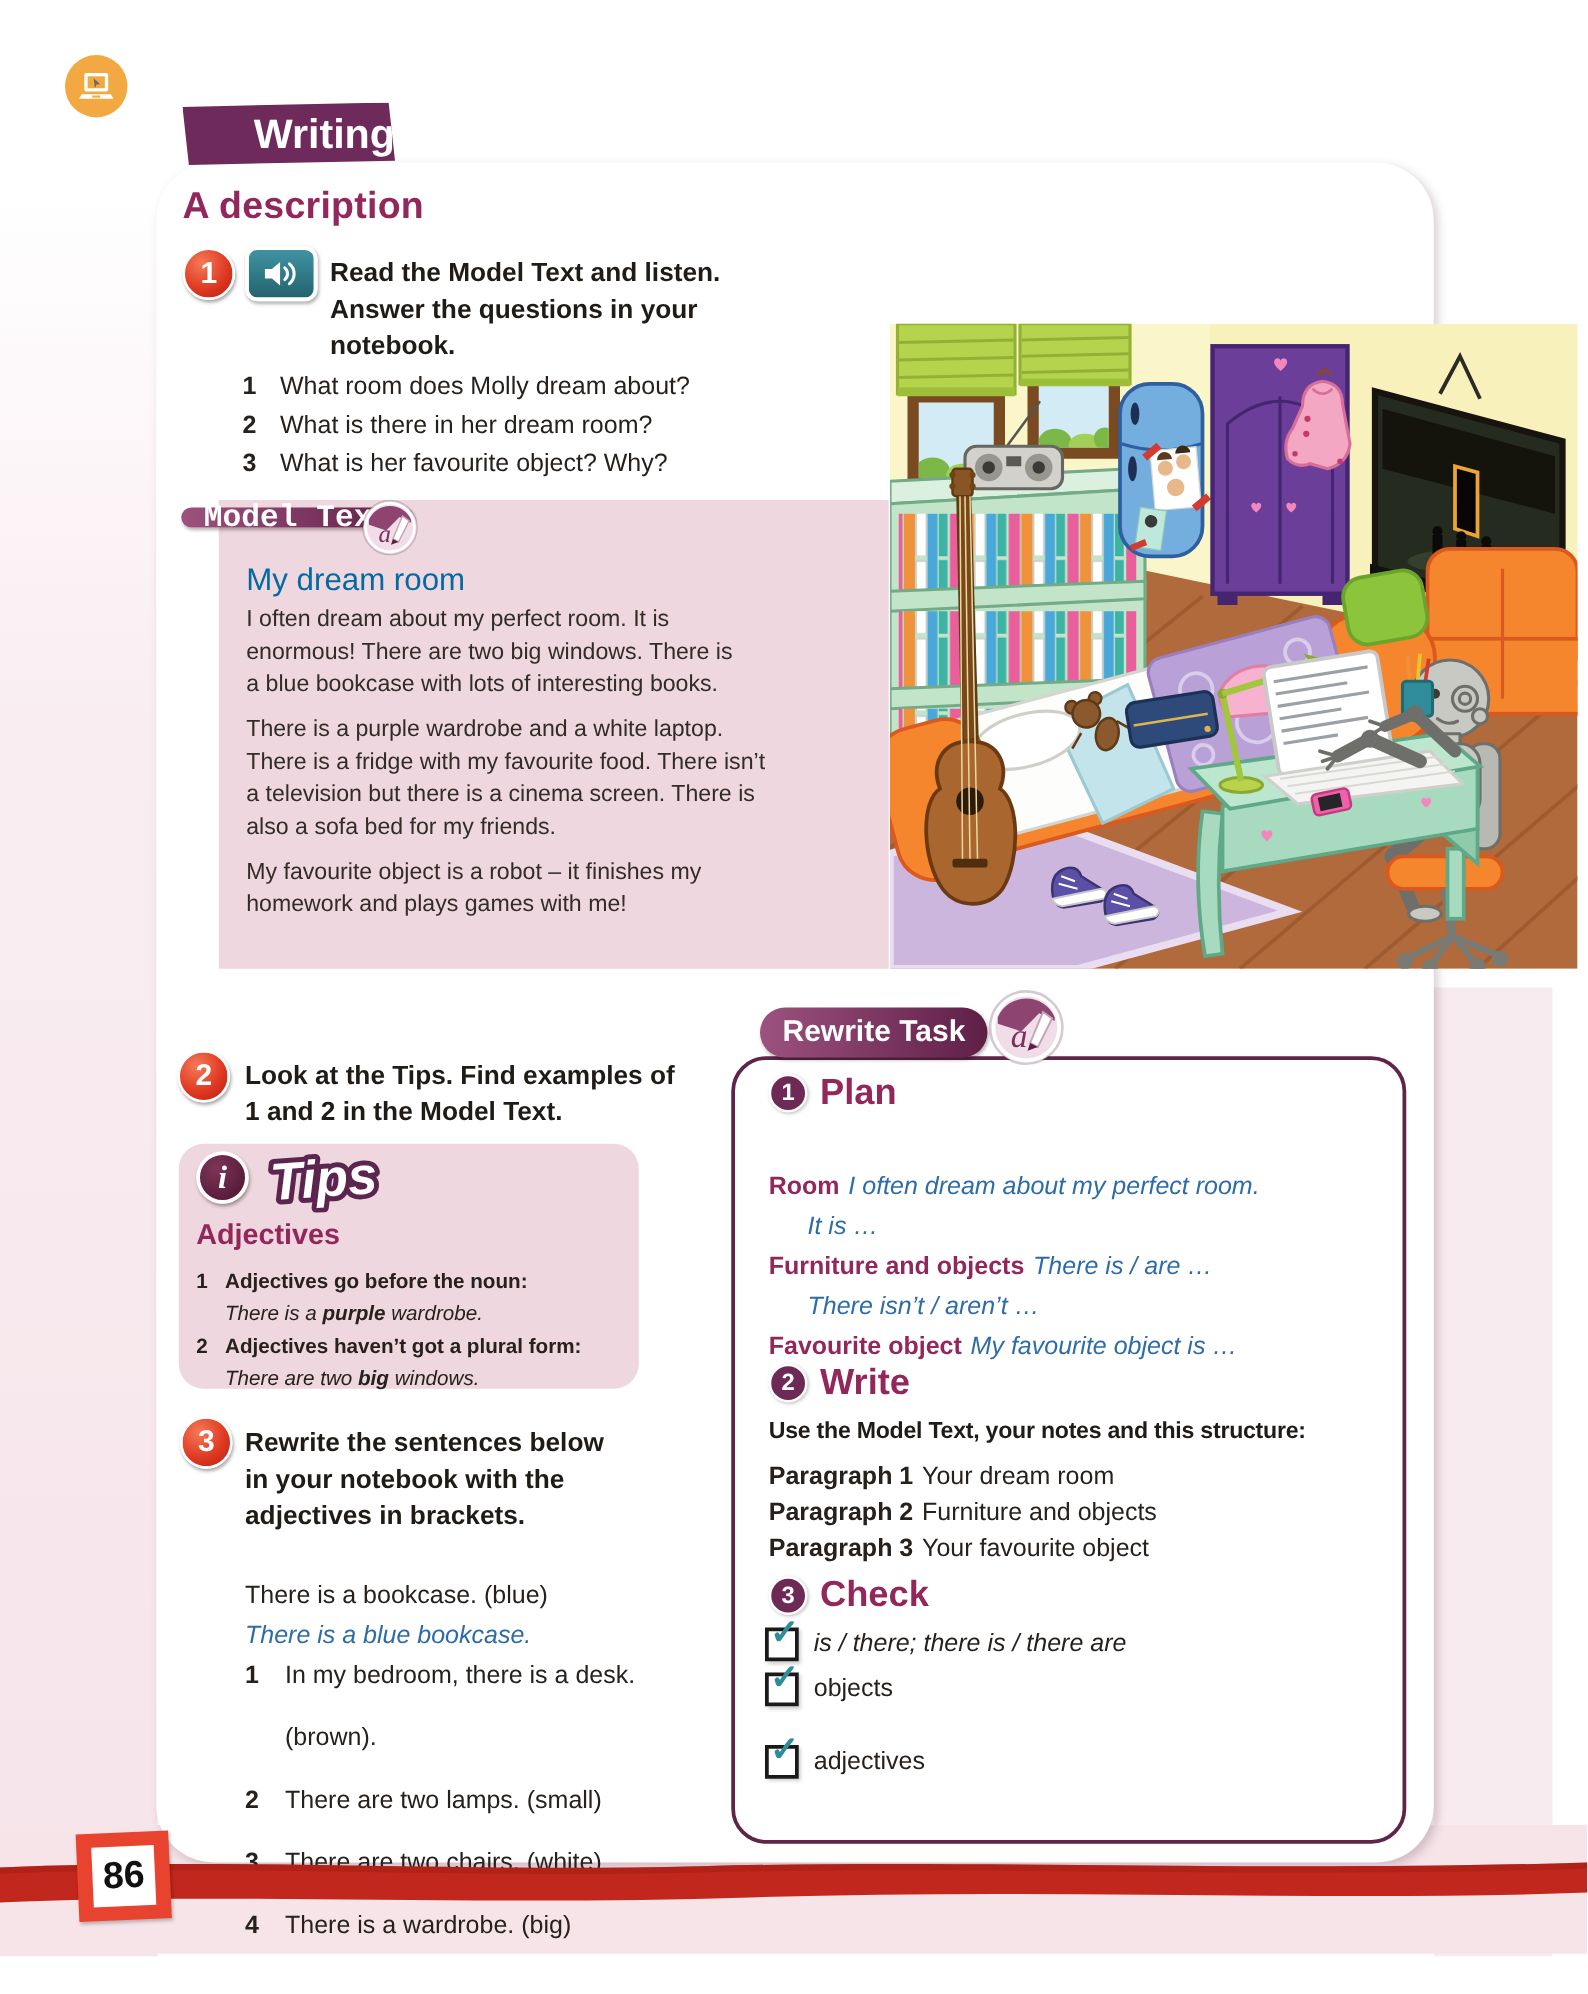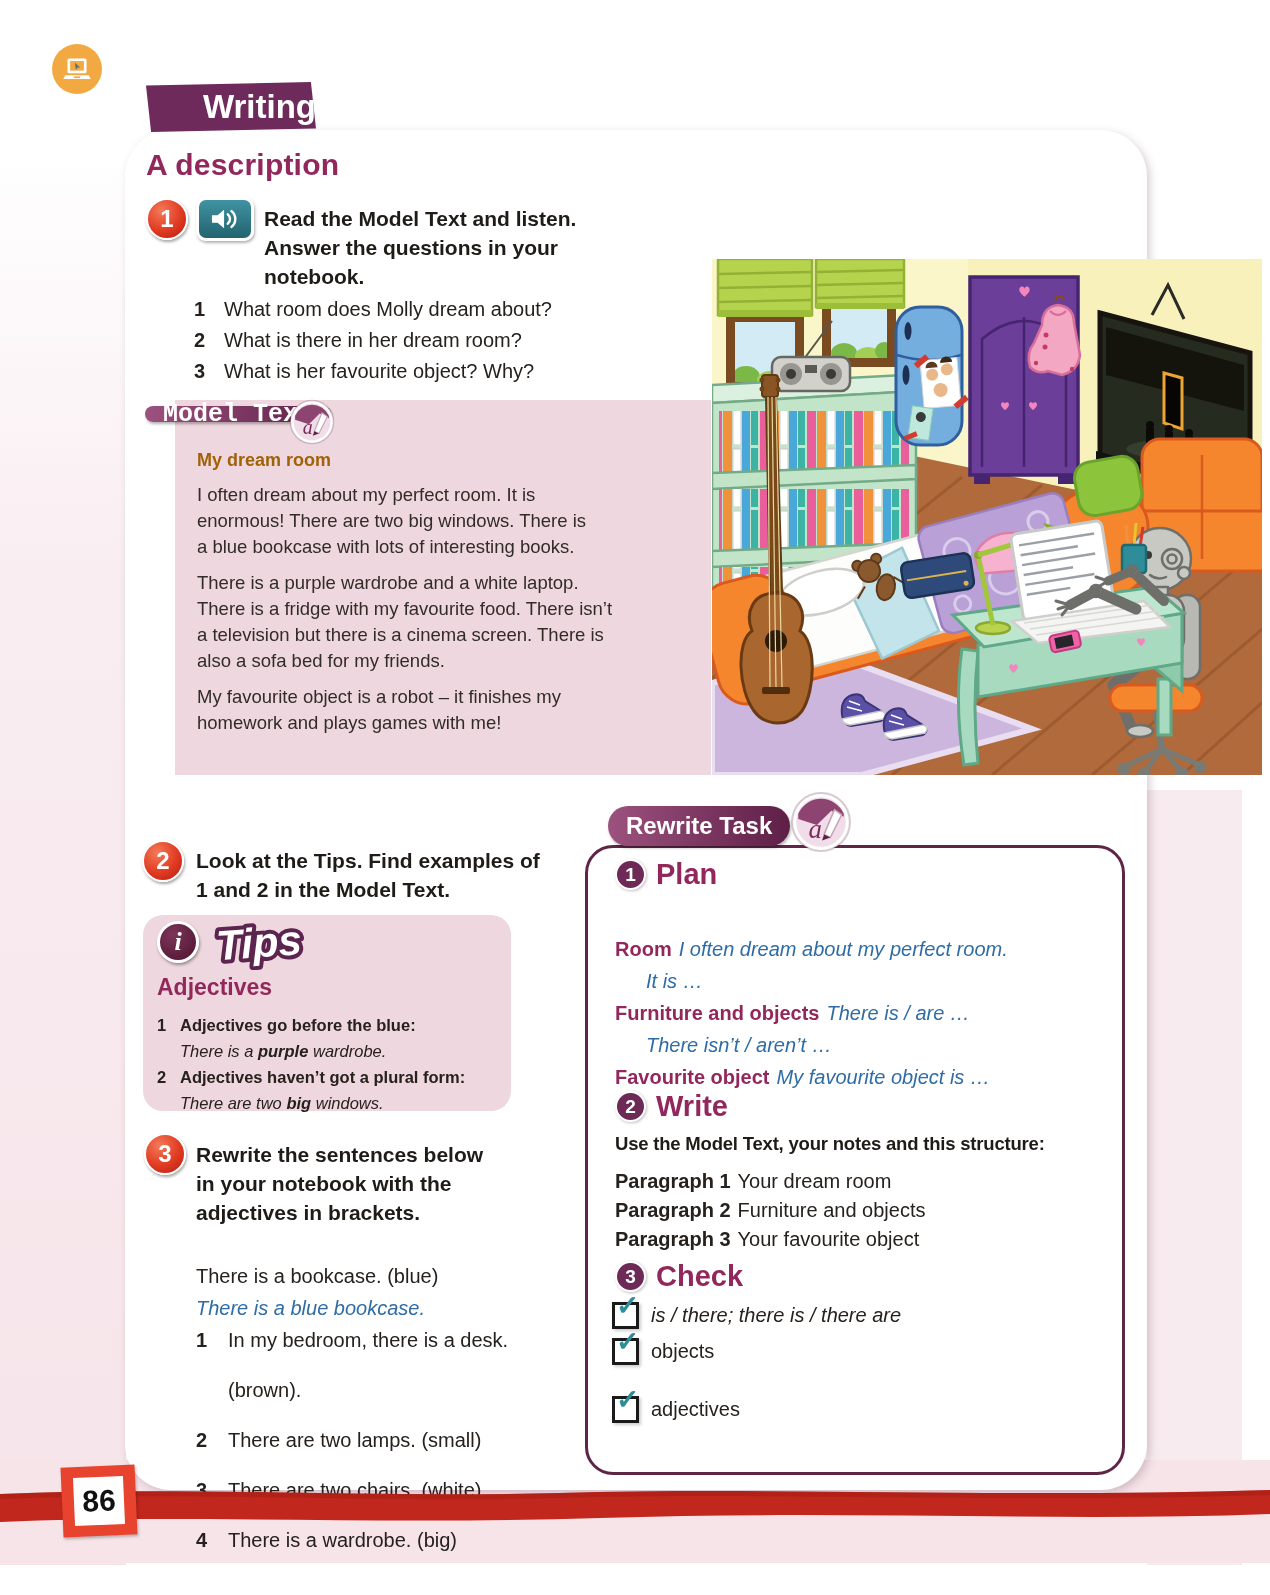--- a/index.html
+++ b/index.html
@@ -13,21 +13,21 @@
   .card{left:125px;top:130px;width:1022px;height:1360px;background:#fff;border-radius:46px;box-shadow:3px 3px 8px rgba(120,80,100,.28);}
   .banner{left:146px;top:82px;width:170px;height:50px;background:#6e2a5a;clip-path:polygon(0 7%,97% 0%,100% 93%,3% 100%);display:flex;align-items:center;justify-content:flex-end;color:#fff;font-weight:bold;font-size:33px;z-index:5;}
   .page-title{left:146px;top:148px;font-size:30px;font-weight:bold;color:#92275c;letter-spacing:.2px;}
   .numcircle{width:42px;height:42px;border-radius:50%;background:radial-gradient(circle at 35% 28%,#f47a58,#e03a22 55%,#b51d12);color:#fff;font-weight:bold;font-size:24px;display:flex;align-items:center;justify-content:center;border:2px solid #fff;box-shadow:1px 2px 3px rgba(0,0,0,.35);box-sizing:border-box;}
   .audio-btn{width:58px;height:44px;border-radius:10px;background:linear-gradient(180deg,#3f93a2,#23636f);border:3px solid #fff;box-shadow:1px 2px 3px rgba(0,0,0,.3);display:flex;align-items:center;justify-content:center;box-sizing:border-box;cursor:pointer;}
   .instr{font-size:21px;font-weight:bold;line-height:29px;color:#1f1b17;}
   .qrow{display:flex;font-size:20px;line-height:26px;}
   .qnum{font-weight:bold;width:30px;flex:none;}
   .pinkbox{left:175px;top:400px;width:536px;height:375px;background:#eed7de;}
   .pill{background:linear-gradient(90deg,#9c527e,#5e1f47);border-radius:18px;color:#fff;font-weight:bold;display:flex;align-items:center;padding:0 18px;box-shadow:1px 2px 3px rgba(0,0,0,.3);z-index:6;}
-  .mt-title{font-size:18px;font-weight:bold;color:#a16207;}
+  .mt-title{font-size:25px;font-weight:normal;color:#0369a1;}
   .mt-line{font-size:18.5px;line-height:26px;color:#322c28;}
   .tipsbox{left:143px;top:915px;width:368px;height:196px;background:#eed7de;border-radius:20px;}
   .info-icon{width:42px;height:42px;border-radius:50%;background:radial-gradient(circle at 35% 30%,#7c3558,#4d132f);border:3px solid #fff;box-shadow:1px 2px 3px rgba(0,0,0,.35);display:flex;align-items:center;justify-content:center;color:#fff;font-family:"Liberation Serif",serif;font-style:italic;font-weight:bold;font-size:26px;box-sizing:border-box;}
   .tiprule{font-size:16.5px;font-weight:bold;line-height:26px;}
   .tipex{font-size:16.5px;font-style:italic;line-height:26px;}
   .ex3line{font-size:20px;line-height:28px;margin-top:22px;}
   .answer{color:#2e6ca6;font-style:italic;}
   .wtbox{left:585px;top:845px;width:540px;height:630px;border:3px solid #5e2547;border-radius:28px;background:#fff;box-sizing:border-box;}
   .wt-heading{display:flex;align-items:center;gap:10px;}
   .wt-heading .txt{font-size:29px;font-weight:bold;color:#92275c;}
@@ -448,21 +448,21 @@
       <span>i</span>
     </div>
   <svg class="abs z3" style="left:206px;top:912px" width="140" height="58" viewBox="0 0 140 58">
     <text x="10" y="44" font-family="Liberation Sans, sans-serif" font-size="42" font-weight="bold" font-style="italic" fill="#ffffff" stroke="#5c2550" stroke-width="8" paint-order="stroke" stroke-linejoin="round" transform="rotate(-4 70 29)">Tips</text>
   </svg>
   <div class="abs z3" style="left:157px;top:974px;font-size:23px;font-weight:bold;color:#92275c;">Adjectives</div>
   <div class="abs z3" style="left:157px;top:1012px;width:340px;">
     <div style="display:flex">
         <span class="tiprule" style="width:23px;flex:none">1</span>
         <div>
-          <div class="tiprule nowrap">Adjectives go before the blue:</div>
+          <div class="tiprule nowrap">Adjectives go before the noun:</div>
           <div class="tipex nowrap"><span>There is a </span><span style="font-weight:bold">purple</span><span> wardrobe.</span></div>
         </div>
       </div>
     <div style="display:flex">
         <span class="tiprule" style="width:23px;flex:none">2</span>
         <div>
           <div class="tiprule nowrap">Adjectives haven’t got a plural form:</div>
           <div class="tipex nowrap"><span>There are two </span><span style="font-weight:bold">big</span><span> windows.</span></div>
         </div>
       </div>

